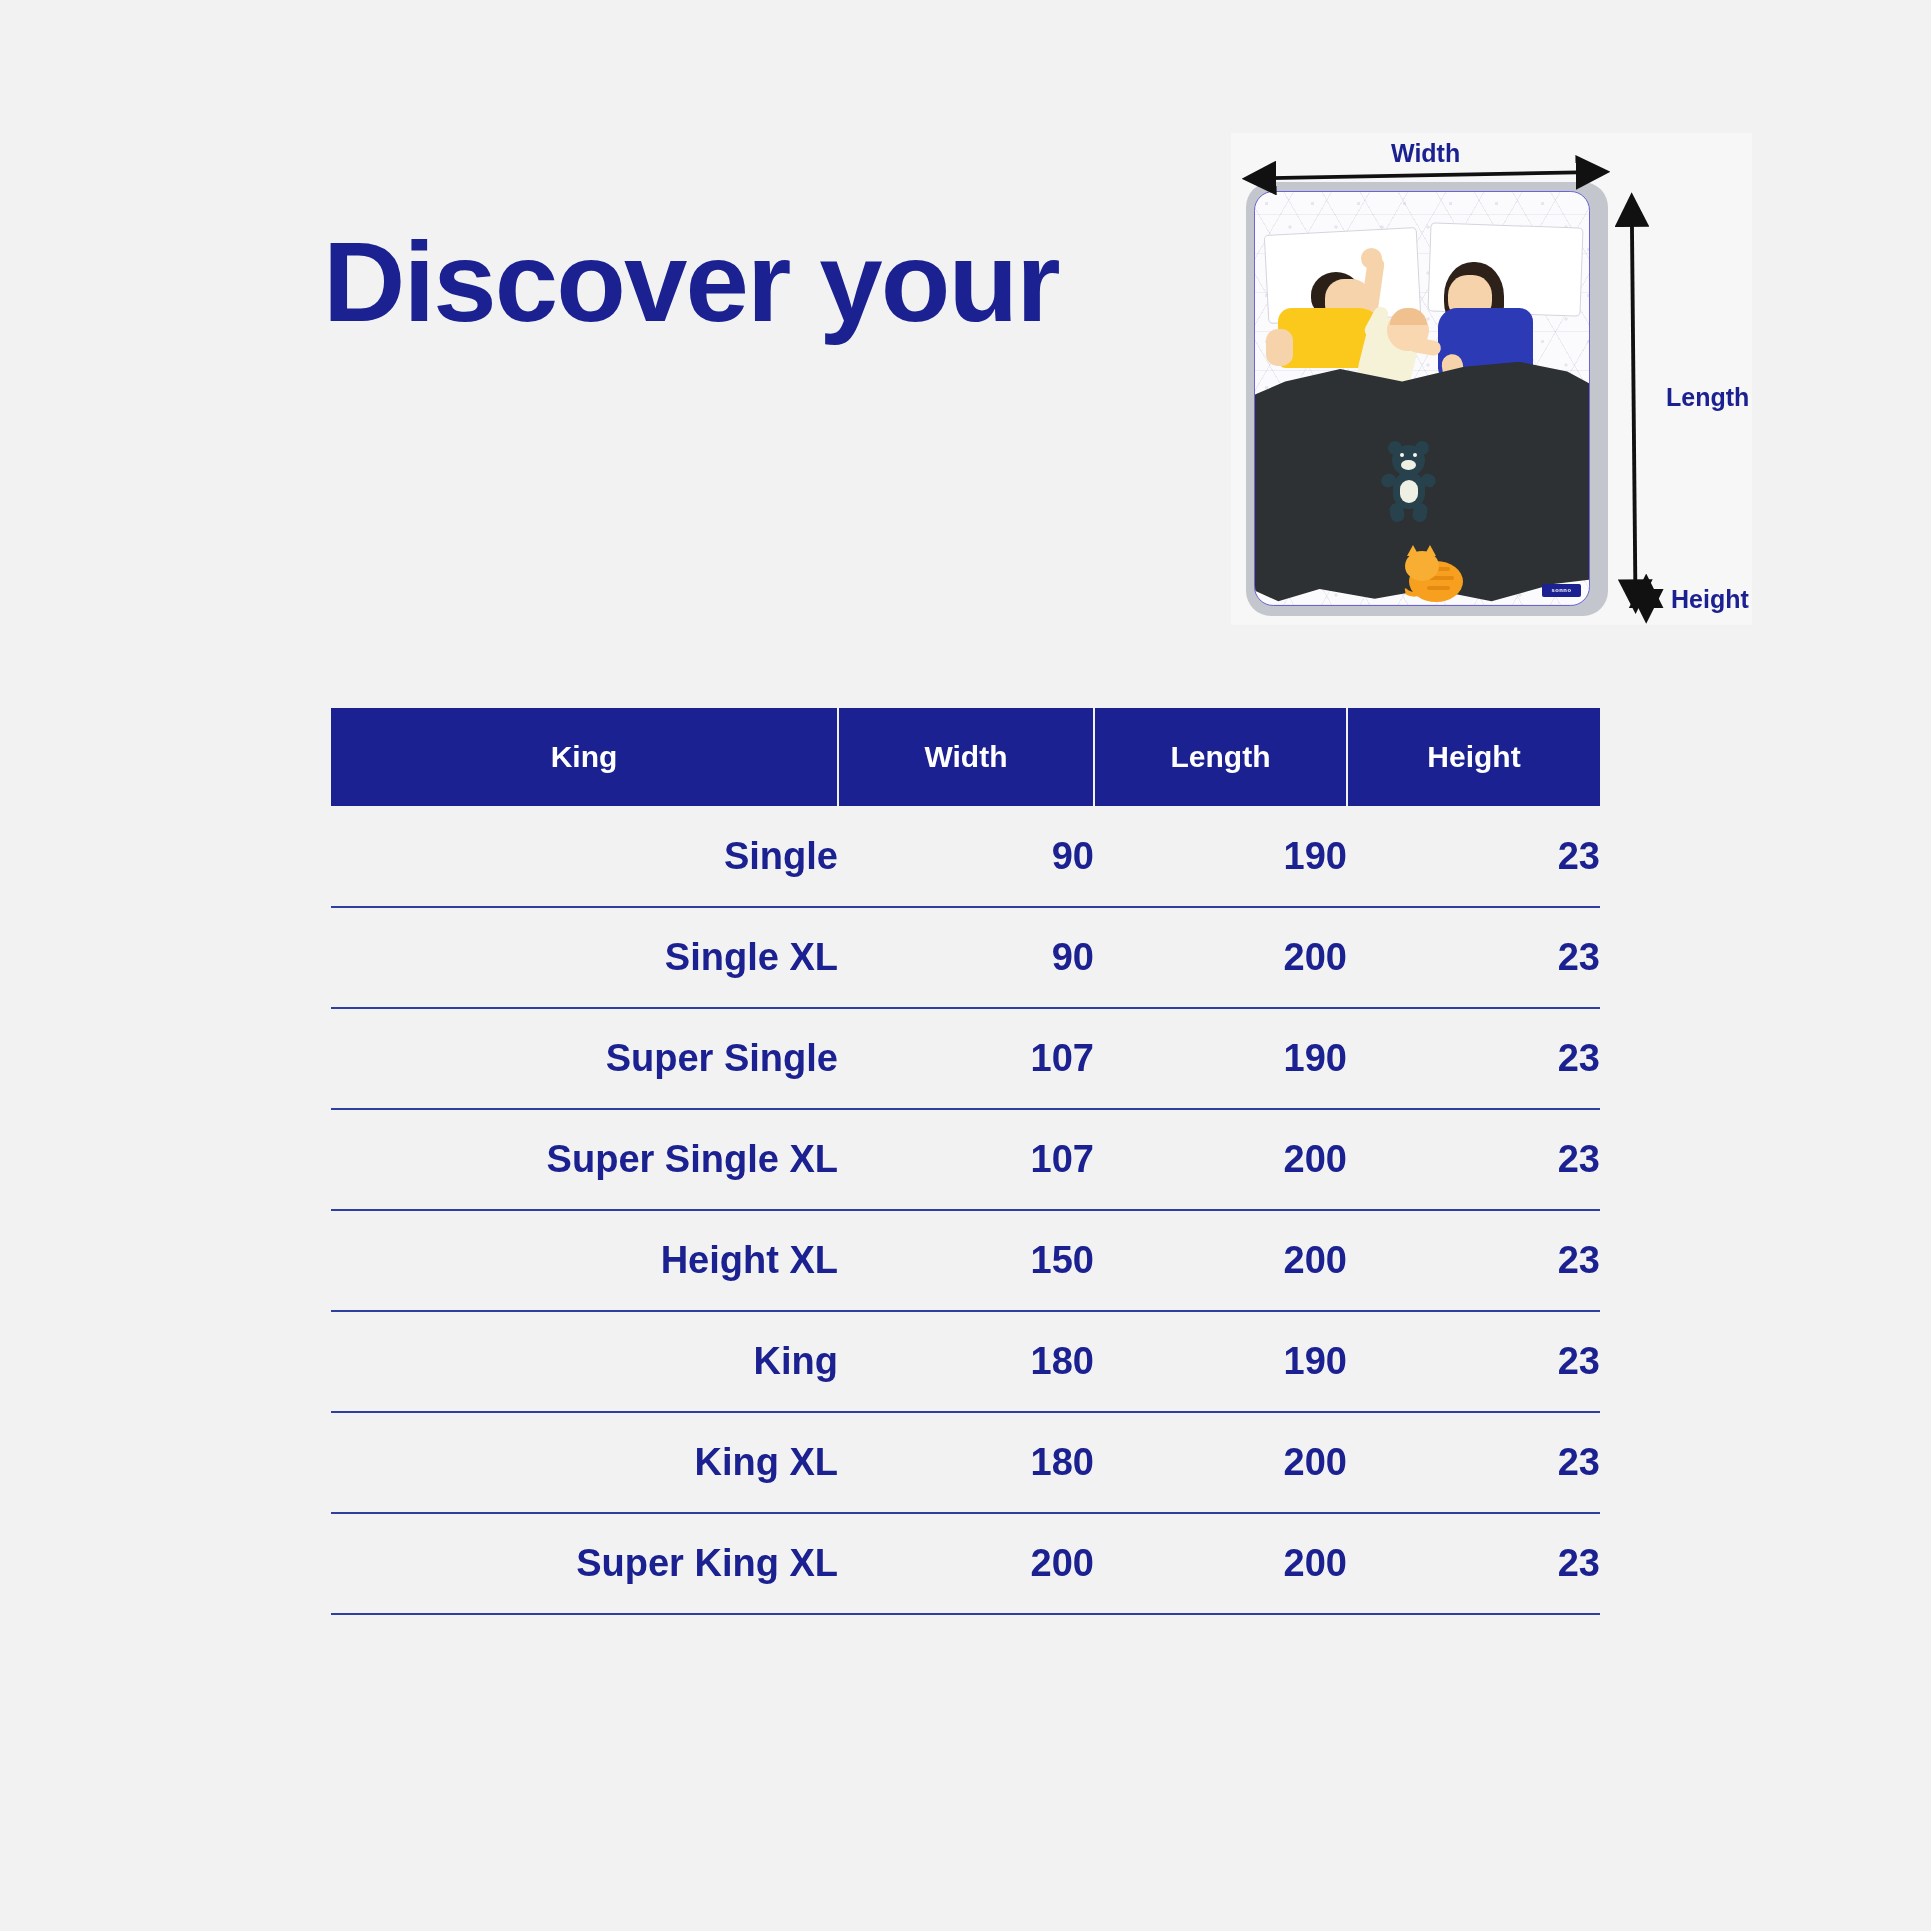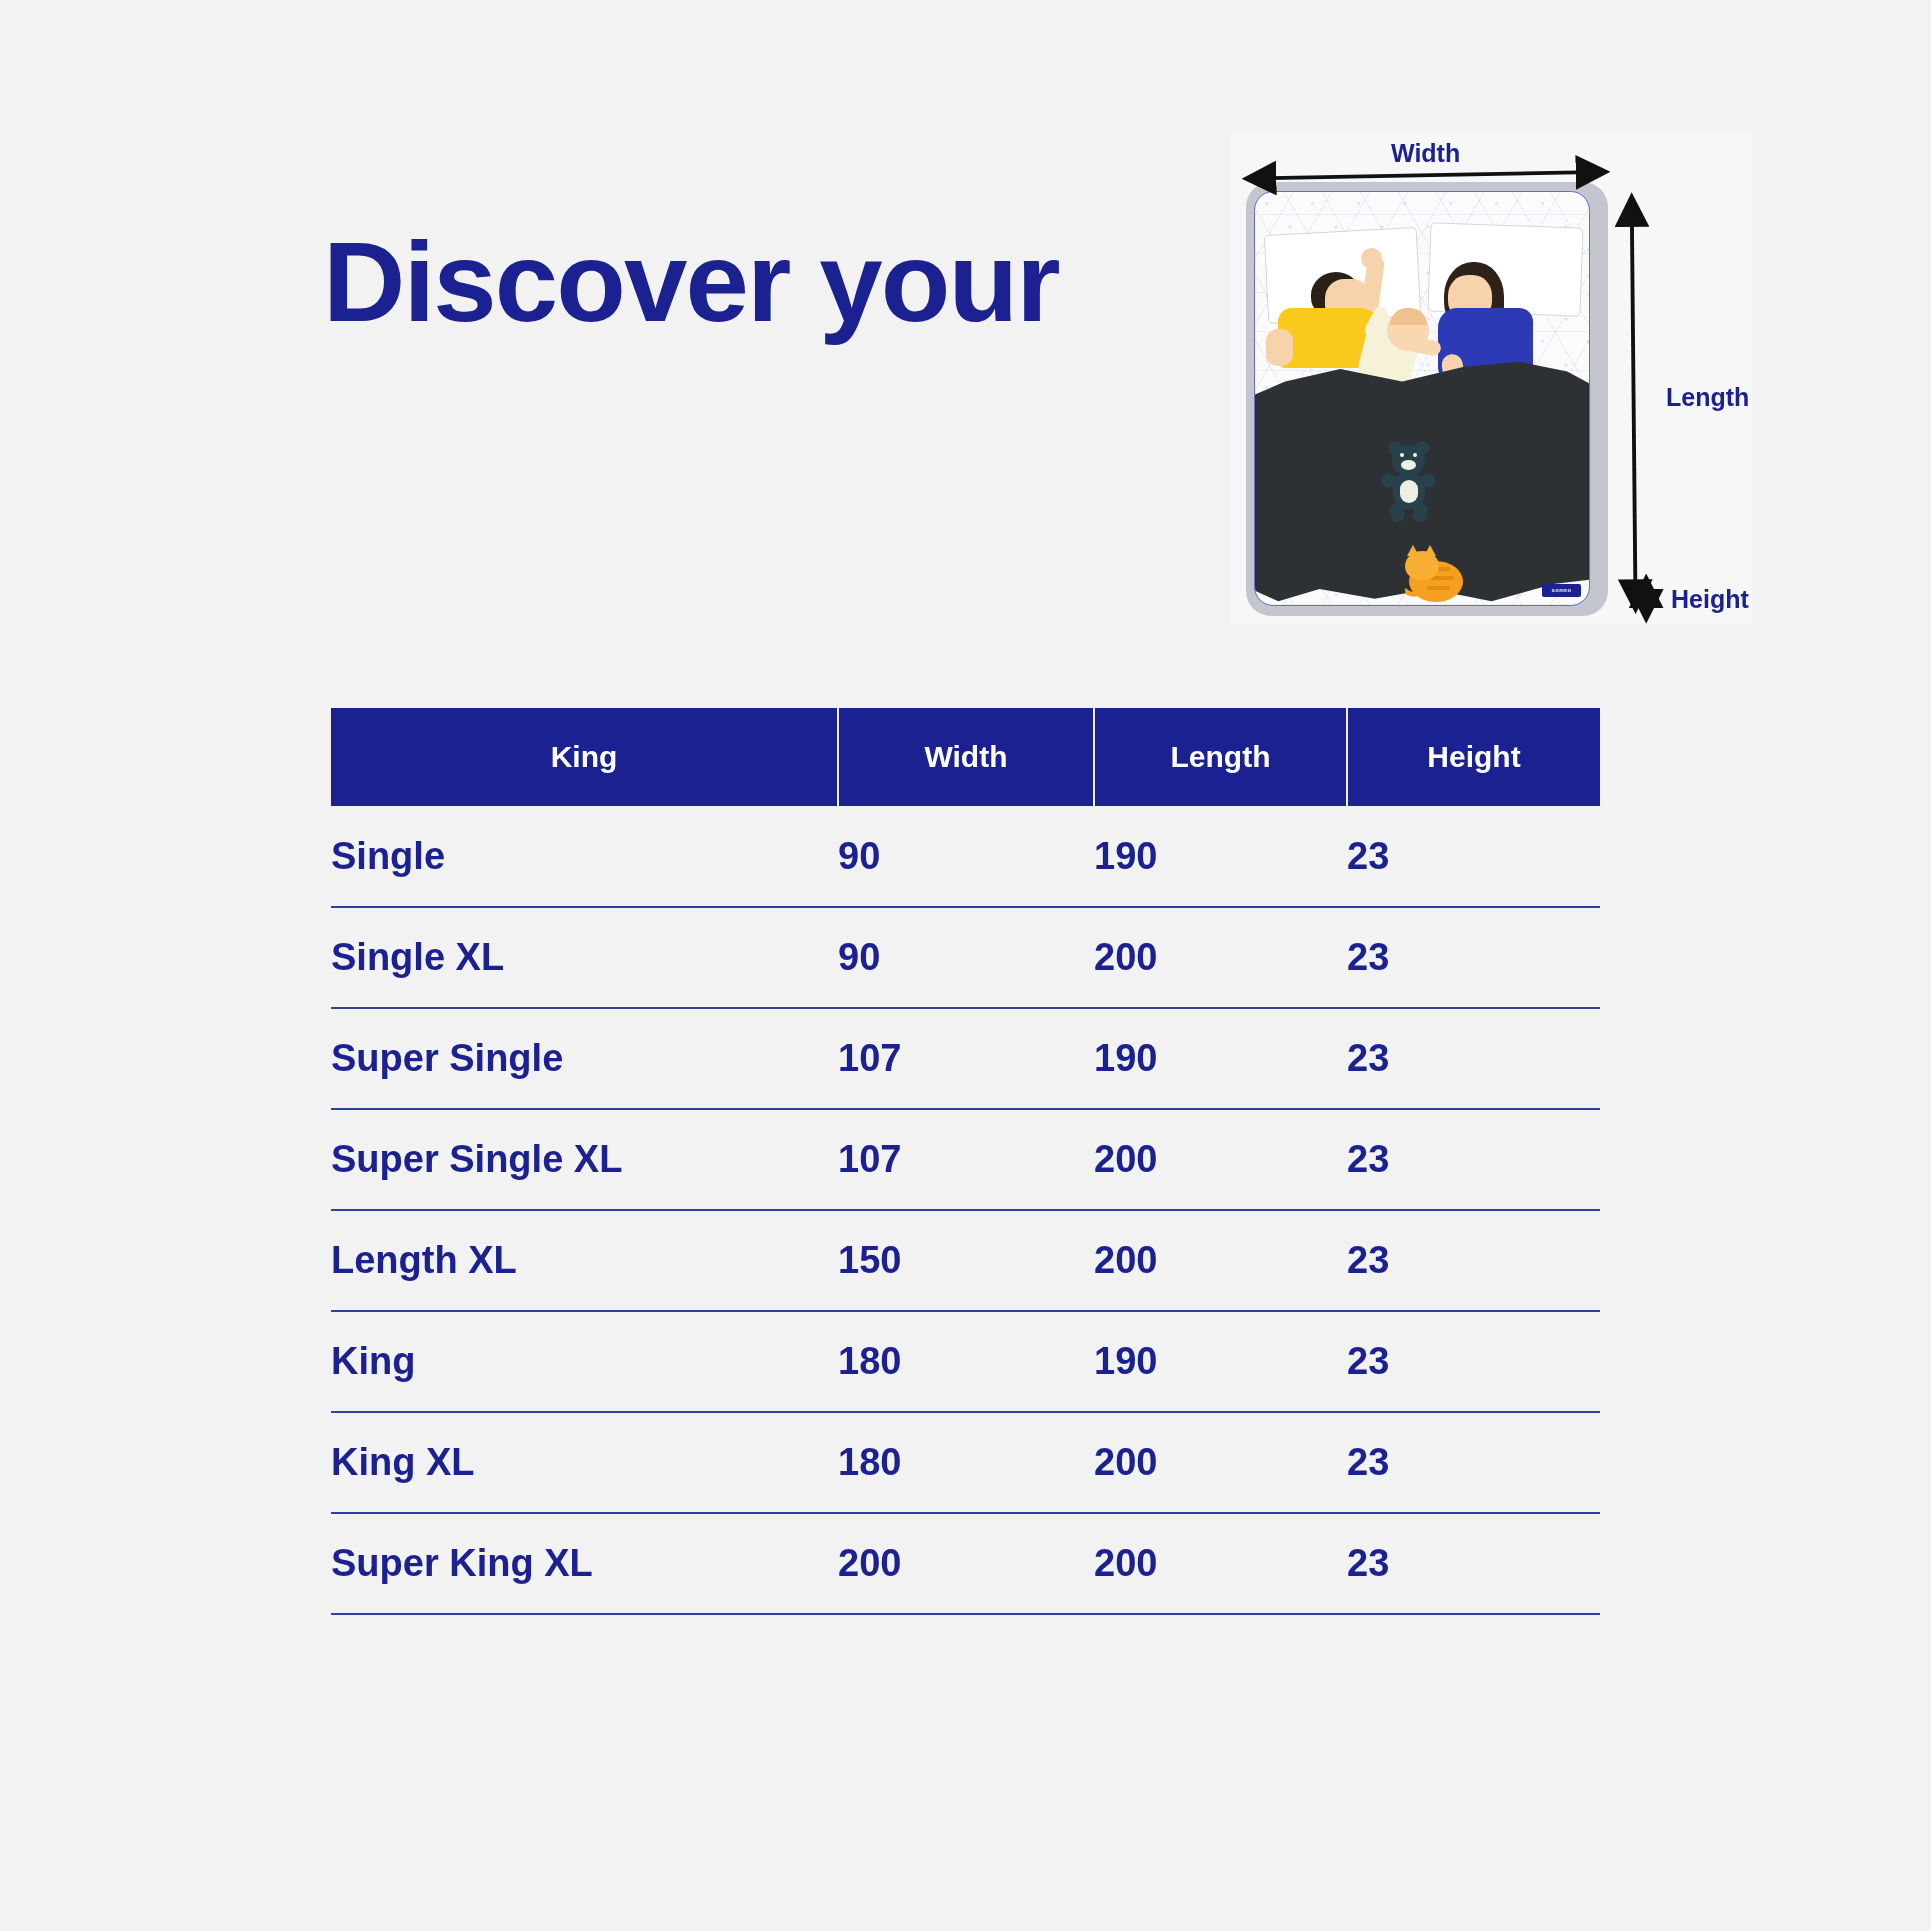--- a/index.html
+++ b/index.html
@@ -206,21 +206,21 @@
     text-align: center;
     border-right: 2.9px solid #f2f2f2;
   }
   table.sizes thead th:last-child { border-right: none; }
 
   table.sizes tbody td {
     color: #1b2191;
     font-size: 38px;
     font-weight: 700;
     height: 101px;
-    text-align: left;
+    text-align: right;
     vertical-align: middle;
     border-bottom: 2.9px solid #2f3fa0;
   }
   table.sizes tbody tr:first-child td { border-top: none; }
 
   col.c-size   { width: 507px; }
   col.c-width  { width: 256px; }
   col.c-length { width: 253px; }
   col.c-height { width: 253px; }
 
@@ -359,21 +359,21 @@
             <td>190</td>
             <td>23</td>
           </tr>
           <tr>
             <td>Super Single XL</td>
             <td>107</td>
             <td>200</td>
             <td>23</td>
           </tr>
           <tr>
-            <td>Length XL</td>
+            <td>Height XL</td>
             <td>150</td>
             <td>200</td>
             <td>23</td>
           </tr>
           <tr>
             <td>King</td>
             <td>180</td>
             <td>190</td>
             <td>23</td>
           </tr>

